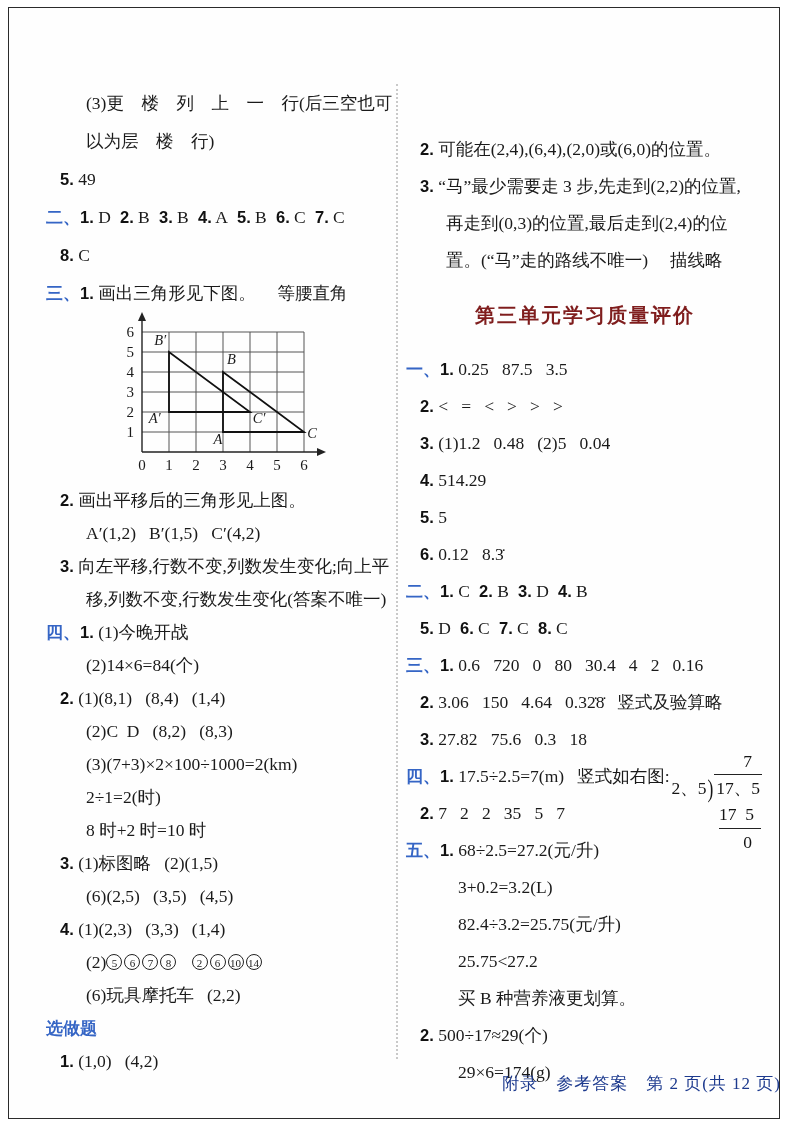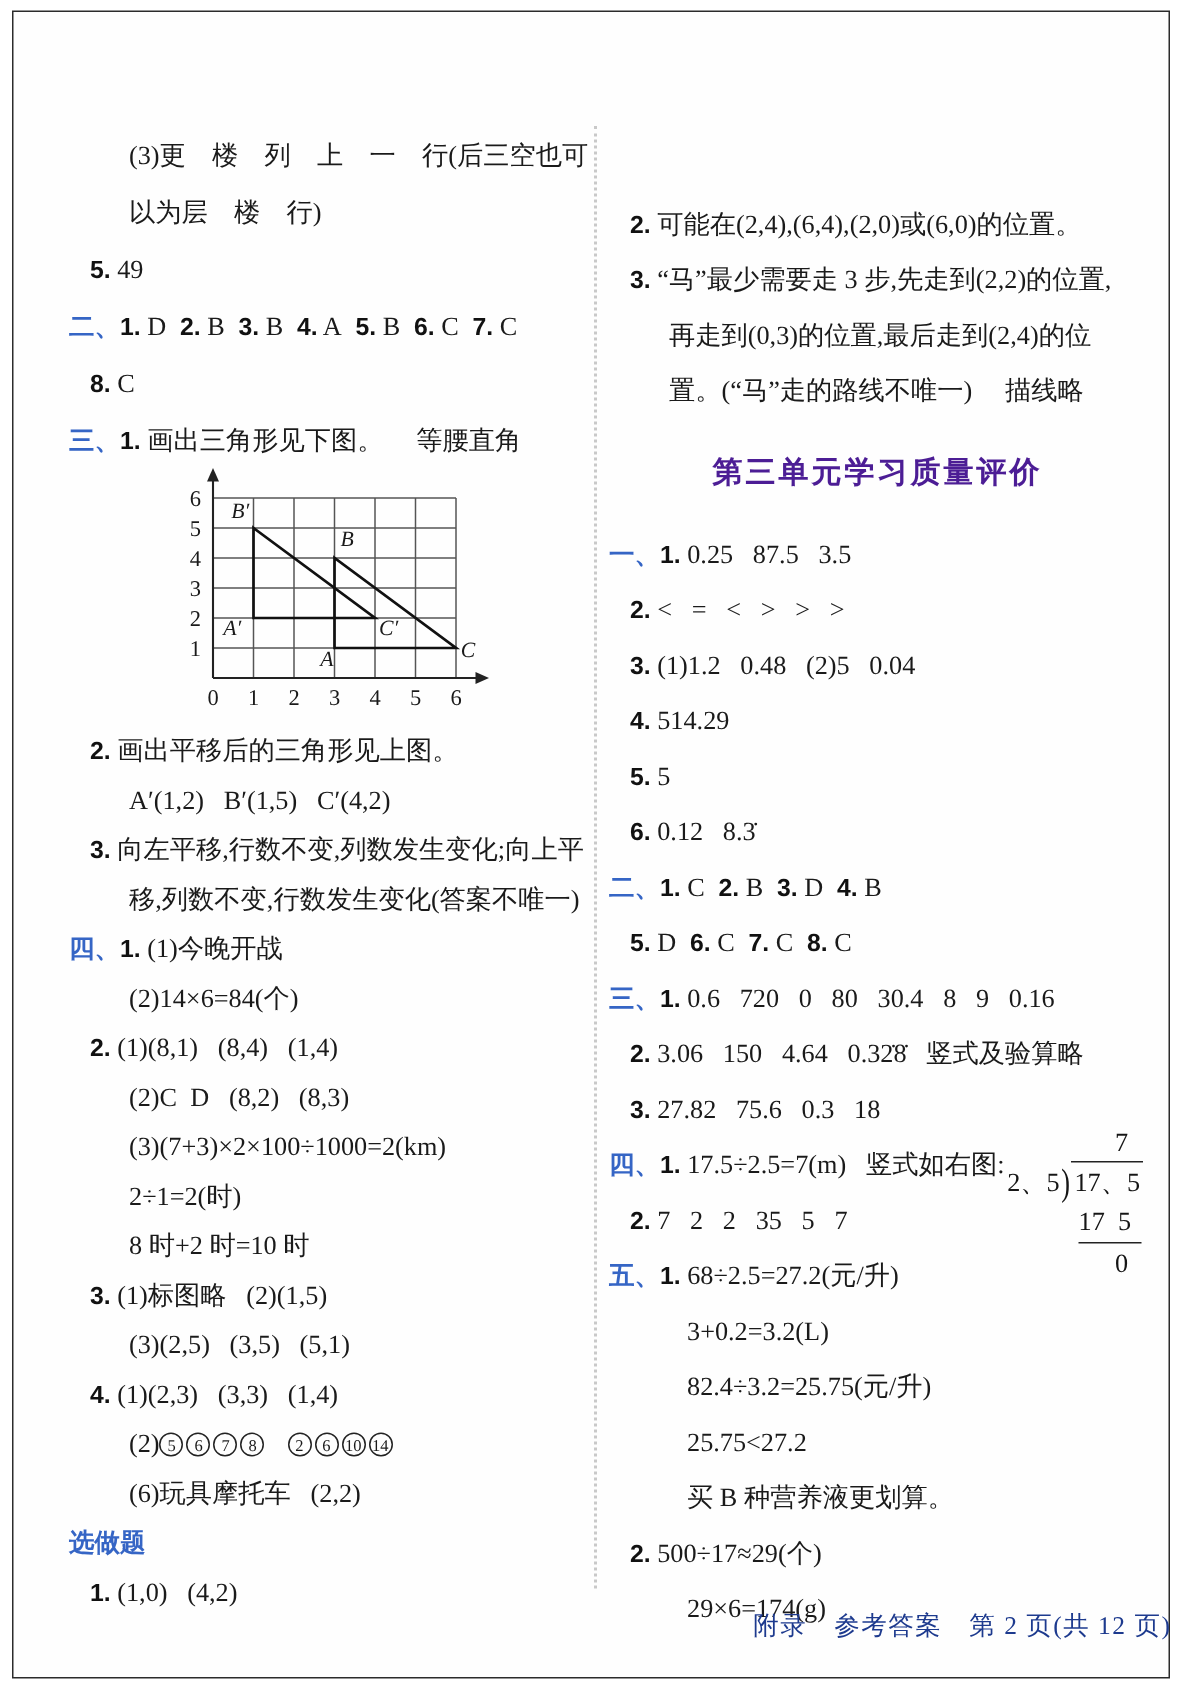--- a/index.html
+++ b/index.html
@@ -29,21 +29,21 @@
   .sec{
     color:#3565c5;font-weight:bold;
     font-family:"Liberation Sans","DejaVu Sans",sans-serif;font-size:17px;
   }
   .num{
     font-weight:bold;color:#111;
     font-family:"Liberation Sans","DejaVu Sans",sans-serif;font-size:16.5px;
   }
   .txt{color:#1a1a1a;}
   .unit-title{
-    height:72px;line-height:72px;text-align:center;color:#4c1d95;font-weight:bold;
+    height:72px;line-height:72px;text-align:center;color:#7f1d1d;font-weight:bold;
     font-family:"Liberation Sans","DejaVu Sans",sans-serif;font-size:20px;letter-spacing:2px;
   }
   .fig-line{height:172px;padding-left:62px;}
   .c-num{
     display:inline-block;min-width:16px;height:16px;line-height:16px;
     border:1.3px solid #222;border-radius:50%;text-align:center;
     font-size:11px;vertical-align:1px;margin-right:2px;padding:0 1px;
     font-family:"Liberation Serif",serif;box-sizing:border-box;
   }
   .rel{position:relative;}
@@ -122,42 +122,42 @@
     <div class="line i1"><span class="num">3.</span><span class="txt"> 向左平移,行数不变,列数发生变化;向上平</span></div>
     <div class="line i2"><span class="txt">移,列数不变,行数发生变化(答案不唯一)</span></div>
     <div class="line i0"><span class="sec">四、</span><span class="num">1.</span><span class="txt"> (1)今晚开战</span></div>
     <div class="line i2"><span class="txt">(2)14×6=84(个)</span></div>
     <div class="line i1"><span class="num">2.</span><span class="txt"> (1)(8,1)   (8,4)   (1,4)</span></div>
     <div class="line i2"><span class="txt">(2)C  D   (8,2)   (8,3)</span></div>
     <div class="line i2"><span class="txt">(3)(7+3)×2×100÷1000=2(km)</span></div>
     <div class="line i2"><span class="txt">2÷1=2(时)</span></div>
     <div class="line i2"><span class="txt">8 时+2 时=10 时</span></div>
     <div class="line i1"><span class="num">3.</span><span class="txt"> (1)标图略   (2)(1,5)</span></div>
-    <div class="line i2"><span class="txt">(3)(2,5)   (3,5)   (5,1)</span></div>
+    <div class="line i2"><span class="txt">(6)(2,5)   (3,5)   (4,5)</span></div>
     <div class="line i1"><span class="num">4.</span><span class="txt"> (1)(2,3)   (3,3)   (1,4)</span></div>
     <div class="line i2"><span class="txt">(2)</span><span><span class="c-num">5</span><span class="c-num">6</span><span class="c-num">7</span><span class="c-num">8</span></span><span class="txt">   </span><span><span class="c-num">2</span><span class="c-num">6</span><span class="c-num">10</span><span class="c-num">14</span></span></div>
     <div class="line i2"><span class="txt">(6)玩具摩托车   (2,2)</span></div>
     <div class="line i0"><span class="sec">选做题</span></div>
     <div class="line i1"><span class="num">1.</span><span class="txt"> (1,0)   (4,2)</span></div>
   </div>
 <div class="col right" id="right-col">
     <div class="line i1"><span class="num">2.</span><span class="txt"> 可能在(2,4),(6,4),(2,0)或(6,0)的位置。</span></div>
     <div class="line i1"><span class="num">3.</span><span class="txt"> “马”最少需要走 3 步,先走到(2,2)的位置,</span></div>
     <div class="line i2"><span class="txt">再走到(0,3)的位置,最后走到(2,4)的位</span></div>
     <div class="line i2"><span class="txt">置。(“马”走的路线不唯一)　 描线略</span></div>
     <div class="unit-title">第三单元学习质量评价</div>
     <div class="line i0"><span class="sec">一、</span><span class="num">1.</span><span class="txt"> 0.25   87.5   3.5</span></div>
     <div class="line i1"><span class="num">2.</span><span class="txt"> &lt;   =   &lt;   &gt;   &gt;   &gt;</span></div>
     <div class="line i1"><span class="num">3.</span><span class="txt"> (1)1.2   0.48   (2)5   0.04</span></div>
     <div class="line i1"><span class="num">4.</span><span class="txt"> 514.29</span></div>
     <div class="line i1"><span class="num">5.</span><span class="txt"> 5</span></div>
     <div class="line i1"><span class="num">6.</span><span class="txt"> 0.12   8.3̇</span></div>
     <div class="line i0"><span class="sec">二、</span><span class="num">1.</span><span class="txt"> C</span><span class="num">  2.</span><span class="txt"> B</span><span class="num">  3.</span><span class="txt"> D</span><span class="num">  4.</span><span class="txt"> B</span></div>
     <div class="line i1"><span class="num">5.</span><span class="txt"> D</span><span class="num">  6.</span><span class="txt"> C</span><span class="num">  7.</span><span class="txt"> C</span><span class="num">  8.</span><span class="txt"> C</span></div>
-    <div class="line i0"><span class="sec">三、</span><span class="num">1.</span><span class="txt"> 0.6   720   0   80   30.4   8   9   0.16</span></div>
+    <div class="line i0"><span class="sec">三、</span><span class="num">1.</span><span class="txt"> 0.6   720   0   80   30.4   4   2   0.16</span></div>
     <div class="line i1"><span class="num">2.</span><span class="txt"> 3.06   150   4.64   0.32̇8̇   竖式及验算略</span></div>
     <div class="line i1"><span class="num">3.</span><span class="txt"> 27.82   75.6   0.3   18</span></div>
     <div class="line i0 rel"><span class="sec">四、</span><span class="num">1.</span><span class="txt"> 17.5÷2.5=7(m)   竖式如右图:</span><div class="longdiv"><div class="ld-q">7</div><div><span>2、5</span><span class="ld-paren">)</span><span class="ld-dividend">17、5</span></div><div><span class="ld-prod">17  5</span></div><div class="ld-rem">0</div></div></div>
     <div class="line i1"><span class="num">2.</span><span class="txt"> 7   2   2   35   5   7</span></div>
     <div class="line i0"><span class="sec">五、</span><span class="num">1.</span><span class="txt"> 68÷2.5=27.2(元/升)</span></div>
     <div class="line i3"><span class="txt">3+0.2=3.2(L)</span></div>
     <div class="line i3"><span class="txt">82.4÷3.2=25.75(元/升)</span></div>
     <div class="line i3"><span class="txt">25.75&lt;27.2</span></div>
     <div class="line i3"><span class="txt">买 B 种营养液更划算。</span></div>
     <div class="line i1"><span class="num">2.</span><span class="txt"> 500÷17≈29(个)</span></div>

